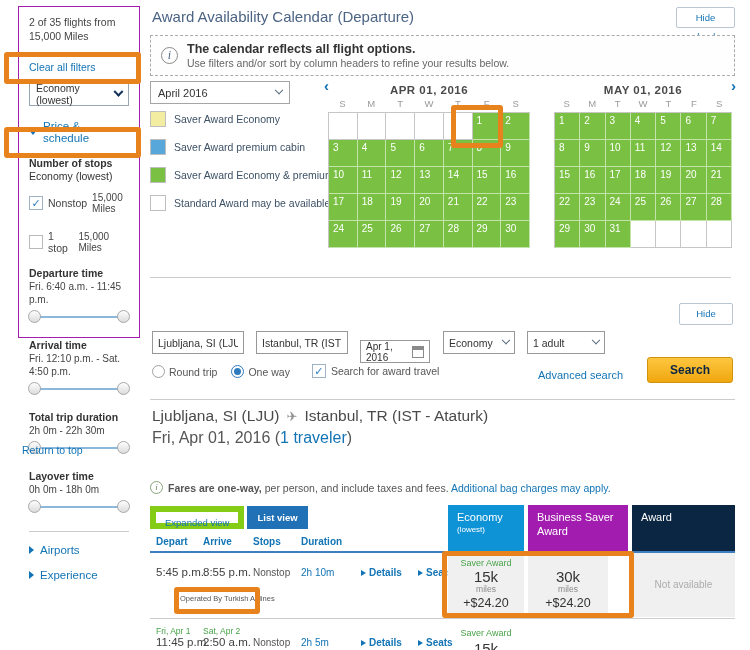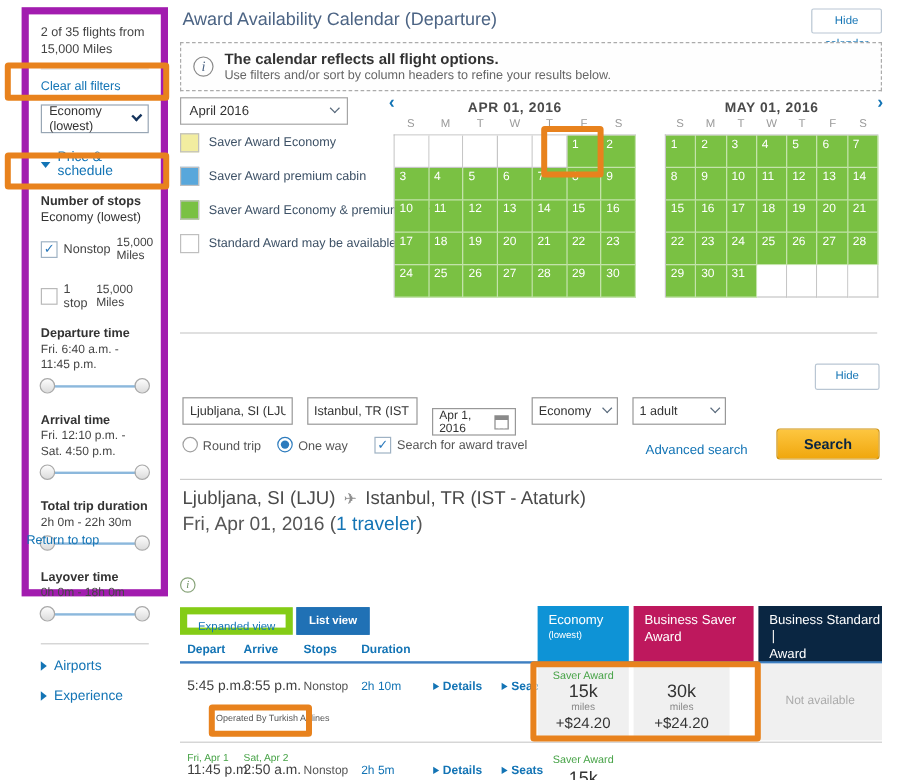--- a/index.html
+++ b/index.html
@@ -3,22 +3,22 @@
 <meta charset="utf-8">
 <style>
   * { margin:0; padding:0; box-sizing:border-box; }
   html,body { background:#fff; }
   body { font-family:"Liberation Sans", sans-serif; color:#333; }
   #page { position:relative; width:750px; height:650px; background:#fff; overflow:hidden; }
 
   a, .link { color:#1374b5; text-decoration:none; cursor:pointer; }
 
   
-  #sidebar { position:absolute; left:18px; top:6px; width:122px; height:491px;
-             border:6px solid #a21caf; padding:8px 10px 0 10px; font-size:10.5px; color:#444; }
+  #sidebar { position:absolute; left:18px; top:6px; width:122px; height:332px;
+             border:1px solid #a21caf; padding:8px 10px 0 10px; font-size:10.5px; color:#444; }
   .sb-summary { line-height:1.35; padding-bottom:9px; border-bottom:1px solid #ddd; }
   .sb-clear { display:block; margin:8px 0 9px 0; font-size:10.5px; }
   .sb-dd { height:24px; border:1px solid #98a6b4; display:flex; align-items:center;
            justify-content:space-between; padding:0 6px; background:#fff; cursor:pointer; }
   .sb-dd-label { font-size:10.5px; color:#333; }
   .chev { width:7px; height:7px; border-right:2px solid #14335c; border-bottom:2px solid #14335c;
           transform:rotate(45deg) translate(-2px,-2px); display:inline-block; }
   .chev.small { width:6px; height:6px; border-width:1.5px; border-color:#5a6b7d; }
   .sb-section { display:flex; align-items:center; gap:6px; margin:14px 0 0 0;
                 color:#1374b5; font-size:11.5px; cursor:pointer; }
@@ -417,37 +417,39 @@
     <div id="route">
       <span>Ljubljana, SI (LJU)</span><span class="plane">✈</span><span>Istanbul, TR (IST - Ataturk)</span>
     </div>
     <div id="dateline">
       <span>Fri, Apr 01, 2016</span>
       (<a>1 traveler</a>)
     </div>
 
     <div id="fares-note">
       <span class="info-circle green">i</span>
+      <span>
+        <b>Fares are one-way,</b><span> per person, and include taxes and fees. </span><a>Additional bag charges may apply.</a>
+      </span>
     </div>
 
     <div id="tabs">
       <div class="tab inactive">Expanded view</div>
       <div class="tab active">List view</div>
     </div>
 
     <div class="fare-h" id="fh-economy" style="background: rgb(14, 147, 214);">
       <div class="t1">Economy</div>
       <div class="t2 small">(lowest)</div>
     </div>
-    <div class="fare-h" id="fh-bsaver" style="background: #be185d;">
+    <div class="fare-h" id="fh-bsaver" style="background: #a21caf;">
       <div class="t1">Business Saver</div>
       <div class="t2">Award</div>
     </div>
     <div class="fare-h" id="fh-bstd" style="background: rgb(10, 38, 66);">
-      <div class="t1"><span>Business Standard</span><span class="cursor-bar"></span></div>
       <div class="t2">Award</div>
     </div>
 
     <div id="col-heads">
       <span class="colh" style="left:6px;">Depart</span>
       <span class="colh" style="left:53px;">Arrive</span>
       <span class="colh" style="left:103px;">Stops</span>
       <span class="colh" style="left:151px;">Duration</span>
     </div>
     <div id="blue-rule"></div>

